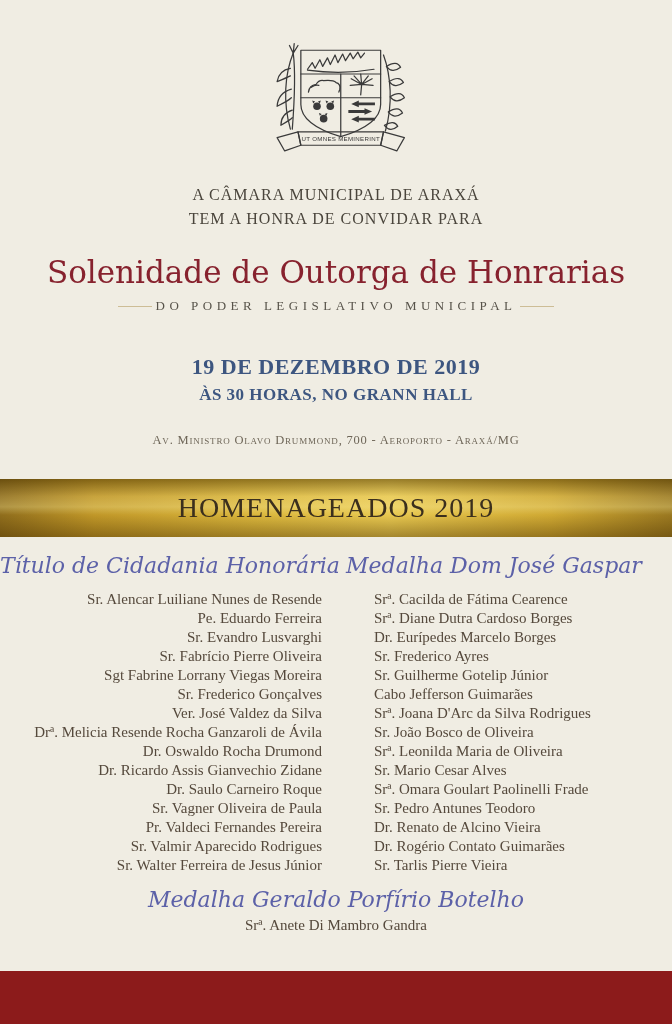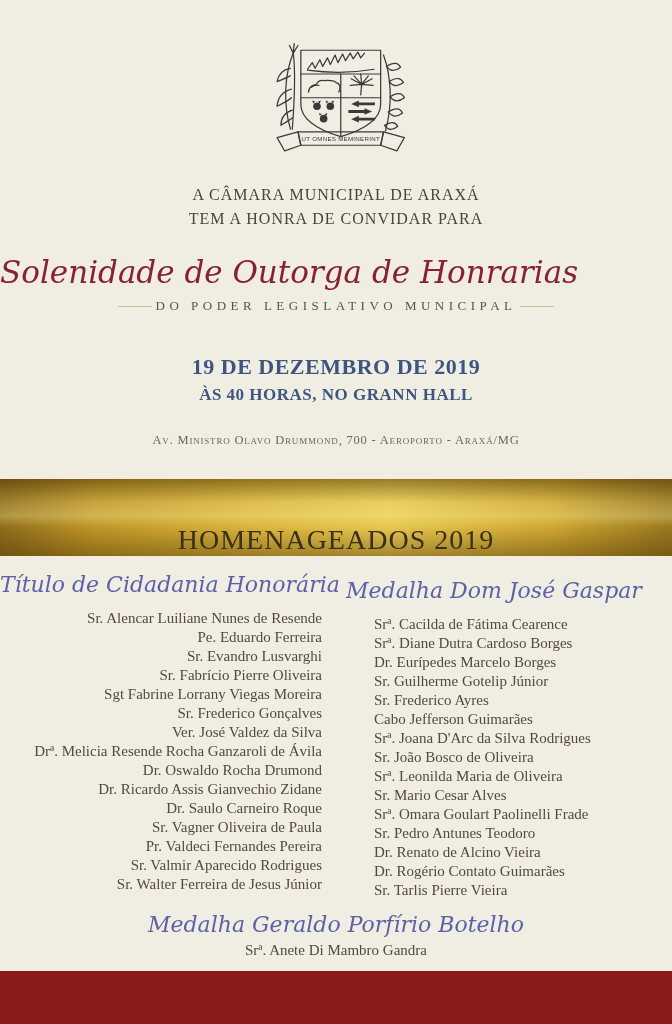--- a/index.html
+++ b/index.html
@@ -17,23 +17,22 @@
   .intro {
     margin-top: 14px;
     text-align: center;
     font-size: 16px; line-height: 24px;
     letter-spacing: 1px;
     color: var(--ink, #4a453c);
   }
 
   .script-title {
     margin-top: 22px;
-    text-align: left;
+    text-align: center;
     font-family: "DejaVu Serif", serif;
-    font-style: italic;
     font-size: 31px; line-height: 38px;
     color: var(--script-red, #87222e);
   }
 
   .subtitle-row {
     margin-top: 7px;
     display: flex; justify-content: center; align-items: center; gap: 4px;
   }
   .subtitle-row .rule { width: 34px; height: 1px; background: var(--line-tan, #cdbd96); }
   .subtitle {
@@ -53,22 +52,22 @@
   }
   .event-address {
     margin-top: 28px; text-align: center;
     font-size: 12.5px; letter-spacing: 0.8px;
     font-variant: small-caps;
     color: var(--address-ink, #6e6658);
   }
 
   .gold-banner {
     margin-top: 31px;
-    height: 77px;
-    display: flex; align-items: flex-end; justify-content: center;
+    height: 58px;
+    display: flex; align-items: center; justify-content: center;
     background-image:
       linear-gradient(180deg, rgba(70,48,0,0.50) 0%, rgba(255,250,210,0.12) 30%, rgba(255,244,170,0.30) 48%, rgba(255,255,255,0) 62%, rgba(70,45,0,0.42) 100%),
       linear-gradient(90deg, #8f6d1c 0%, #c09728 14%, #dab63c 38%, #e8c850 58%, #cfa832 82%, #9a7820 100%);
   }
   .gold-banner .banner-title {
     font-size: 28px; letter-spacing: 1px;
     color: var(--banner-ink, #3b2f1d);
   }
 
   .honorees {
@@ -78,21 +77,21 @@
     column-gap: 52px;
   }
   .col-title {
     font-family: "DejaVu Serif", serif;
     font-style: italic;
     font-size: 22px; line-height: 28px;
     color: var(--blue-script, #5c61a8);
     text-align: center;
     white-space: nowrap;
   }
-  .col-right .col-title { transform: translateX(-28px); margin-top: 6px; }
+  .col-right .col-title { transform: translateX(-28px); }
   .names { margin-top: 10px; }
   .name {
     font-size: 15px; line-height: 19px;
     color: var(--name-ink, #55493c);
     white-space: nowrap;
   }
   .col-left .names { text-align: right; }
   .col-right .names { text-align: left; }
 
   .bottom-medal { margin-top: 11px; text-align: center; }
@@ -172,21 +171,21 @@
 
   <div class="script-title">Solenidade de Outorga de Honrarias</div>
 
   <div class="subtitle-row">
     <span class="rule"></span>
     <span class="subtitle">DO PODER LEGISLATIVO MUNICIPAL</span>
     <span class="rule"></span>
   </div>
 
   <div class="event-date">19 DE DEZEMBRO DE 2019</div>
-  <div class="event-time">ÀS 40 HORAS, NO GRANN HALL</div>
+  <div class="event-time">ÀS 30 HORAS, NO GRANN HALL</div>
   <div class="event-address">Av. Ministro Olavo Drummond, 700 - Aeroporto - Araxá/MG</div>
 
   <div class="gold-banner">
     <span class="banner-title">HOMENAGEADOS 2019</span>
   </div>
 
   <div class="honorees">
     <div class="col-left">
       <div class="col-title">Título de Cidadania Honorária</div>
       <div class="names">
@@ -206,22 +205,22 @@
           <div class="name">Sr. Valmir Aparecido Rodrigues</div>
           <div class="name">Sr. Walter Ferreira de Jesus Júnior</div>
         </div>
     </div>
     <div class="col-right">
       <div class="col-title">Medalha Dom José Gaspar</div>
       <div class="names">
           <div class="name">Srª. Cacilda de Fátima Cearence</div>
           <div class="name">Srª. Diane Dutra Cardoso Borges</div>
           <div class="name">Dr. Eurípedes Marcelo Borges</div>
+          <div class="name">Sr. Frederico Ayres</div>
           <div class="name">Sr. Guilherme Gotelip Júnior</div>
-          <div class="name">Sr. Frederico Ayres</div>
           <div class="name">Cabo Jefferson Guimarães</div>
           <div class="name">Srª. Joana D'Arc da Silva Rodrigues</div>
           <div class="name">Sr. João Bosco de Oliveira</div>
           <div class="name">Srª. Leonilda Maria de Oliveira</div>
           <div class="name">Sr. Mario Cesar Alves</div>
           <div class="name">Srª. Omara Goulart Paolinelli Frade</div>
           <div class="name">Sr. Pedro Antunes Teodoro</div>
           <div class="name">Dr. Renato de Alcino Vieira</div>
           <div class="name">Dr. Rogério Contato Guimarães</div>
           <div class="name">Sr. Tarlis Pierre Vieira</div>

